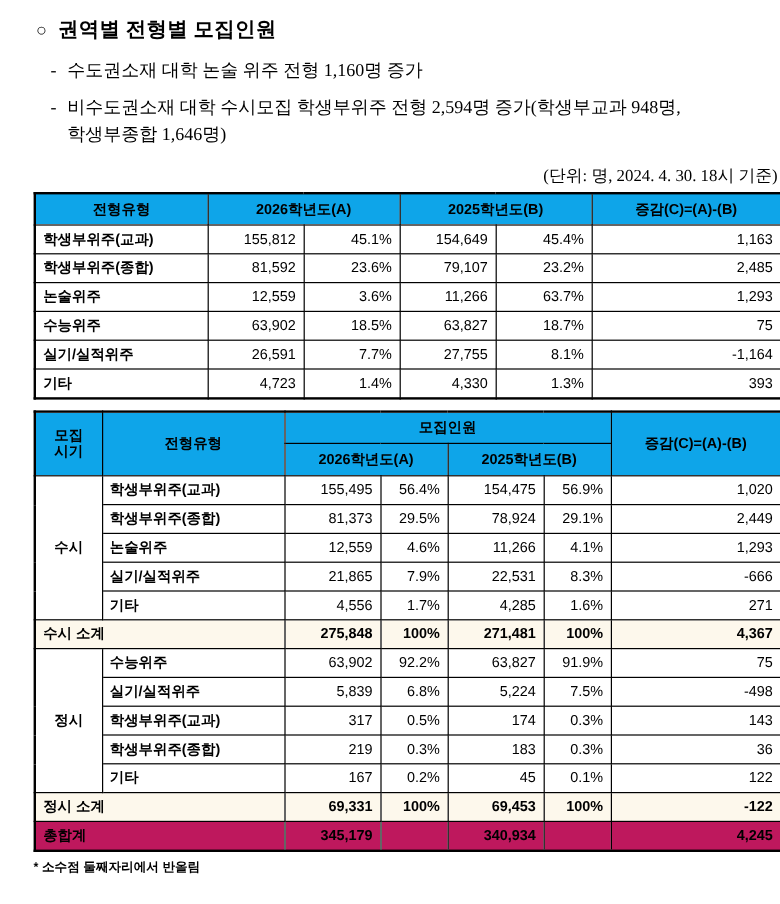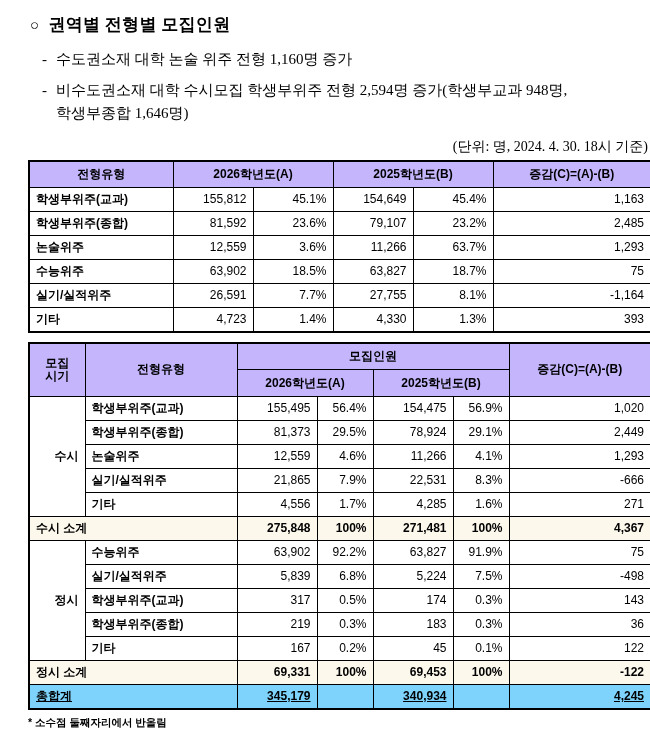--- a/index.html
+++ b/index.html
@@ -82,21 +82,21 @@
   table.grid td {
     border: 1px solid #000000;
     padding: 0 6px;
     height: 24px;
     line-height: 1.1;
     box-sizing: border-box;
     white-space: nowrap;
     overflow: hidden;
   }
   table.grid thead th {
-    background: #c4b5fd;
+    background: #0ea5e9;
     font-weight: 700;
     text-align: center;
     height: 27px;
     font-size: 12px;
   }
   table.grid thead th.tall {
     height: 32px;
   }
   
   table.grid {
@@ -111,26 +111,25 @@
   }
   td.num {
     text-align: right;
     font-variant-numeric: tabular-nums;
   }
   tr.sum td {
     background: #fdf8ec;
     font-weight: 700;
   }
   tr.grand td {
-    background: #7dd3fc;
-    font-weight: 700;
-    text-decoration: underline;
+    background: #be185d;
+    font-weight: 700;
   }
   td.stage {
-    text-align: right;
+    text-align: center;
     font-weight: 700;
     vertical-align: middle;
   }
 
   .foot-note {
     text-align: left;
     font-family: "Liberation Sans", "DejaVu Sans", sans-serif;
     font-size: 10.5px;
     font-weight: 700;
     padding: 6px 2px 0 0;

